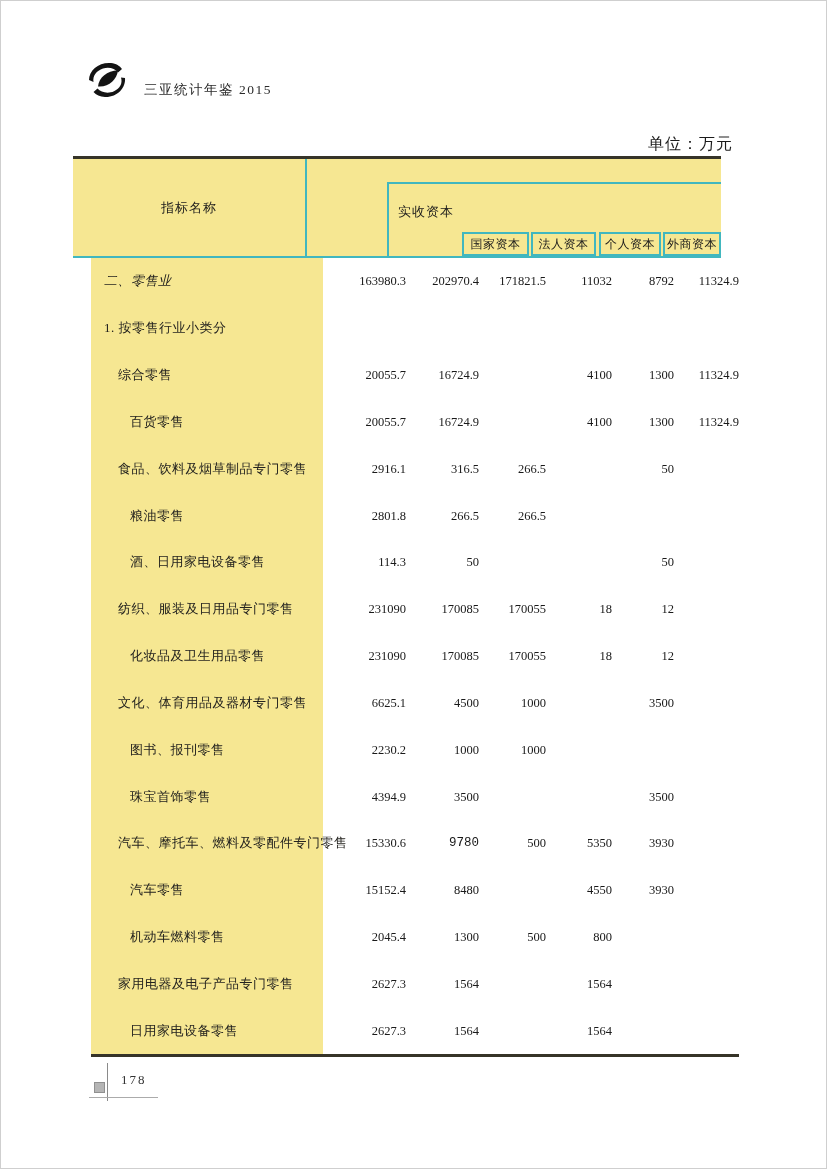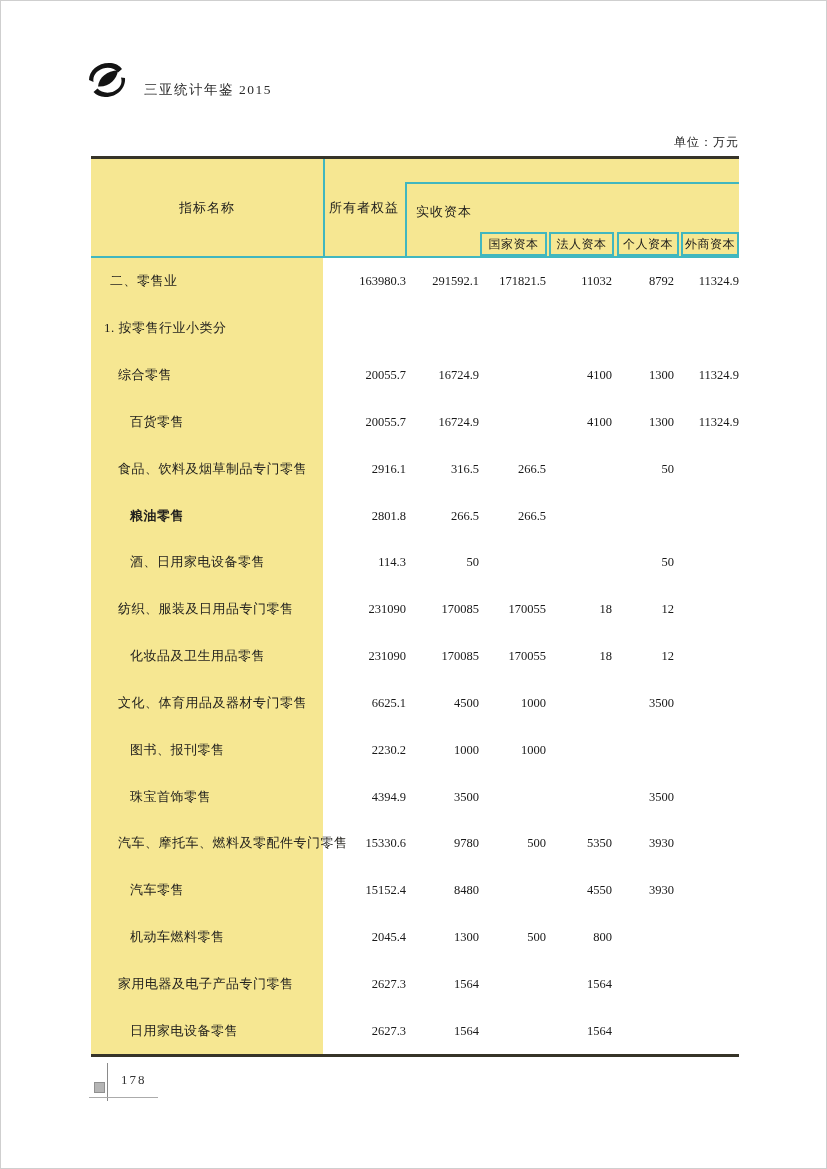--- a/index.html
+++ b/index.html
@@ -5,24 +5,24 @@
   html,body{margin:0;padding:0;background:#fff;}
   body{font-family:"Liberation Serif","DejaVu Serif",serif;color:#1d1c1a;}
   .page{position:relative;width:827px;height:1169px;background:#fff;
         box-sizing:border-box;border:1px solid #cfcfcf;overflow:hidden;}
 
   
   .logo{position:absolute;left:84px;top:57px;width:44px;height:46px;}
   .brand{position:absolute;left:143px;top:80px;font-size:13.5px;letter-spacing:1.5px;color:#2a2a2a;white-space:nowrap;}
   .doc-title{position:absolute;left:0;top:105px;width:100%;text-align:center;
              font-size:18px;font-weight:600;letter-spacing:1px;color:#151515;}
-  .unit{position:absolute;right:87px;top:133px;font-size:12px;color:#1b1b1b;letter-spacing:1px;}
-
-  
-  .thead{position:absolute;left:90px;top:155px;width:648px;height:102px;box-sizing:border-box;
+  .unit{position:absolute;right:93px;top:133px;font-size:16px;color:#1b1b1b;letter-spacing:1px;}
+
+  
+  .thead{position:absolute;left:72px;top:155px;width:648px;height:102px;box-sizing:border-box;
          background:var(--yellow,#f6e792);
          border-top:3px solid var(--dark,#363428);
          border-bottom:2px solid var(--cyan,#41b7bf);padding-left:16px;}
   .thead .cell{position:absolute;display:flex;align-items:center;justify-content:center;
                font-size:13px;color:#22211e;letter-spacing:1px;}
   .c-indicator{left:0;top:0;width:232px;height:100%;}
   .vline-1{position:absolute;left:232px;top:0;bottom:0;width:2px;background:var(--cyan,#41b7bf);}
   .c-equity{left:234px;top:0;width:78px;height:100%;}
   .paidin-box{position:absolute;left:314px;right:0;top:23px;bottom:0;box-sizing:border-box;
               border-top:2px solid var(--cyan,#41b7bf);border-left:2px solid var(--cyan,#41b7bf);}
@@ -62,36 +62,35 @@
       <path d="M40 20 C41 30 32 39.5 20 39 C15 38.8 11 37 8.5 34 L12.5 30.5 C16 34.5 23 36 29 33.2 C35 30.2 37.8 25.5 36 19.5 Z" fill="#141414"></path>
       <path d="M13 28.5 C13.8 19.5 22 12.5 33 12.2 C32 21.5 23.5 29.5 13 28.5 Z" fill="#141414"></path>
     </svg>
   </div>
   <div class="brand">三亚统计年鉴 2015</div>
   <div class="unit">单位：万元</div>
 
   <div class="thead">
     <div class="cell c-indicator">指标名称</div>
     <div class="vline-1"></div>
-    <div class="cell c-equity">所有者权益</div>
     <div class="paidin-box">
       <span class="paidin-label">实收资本</span>
     </div>
     <div class="subcell sub0">国家资本</div>
     <div class="subcell sub1">法人资本</div>
     <div class="subcell sub2">个人资本</div>
     <div class="subcell sub3">外商资本</div>
   </div>
 
   <div class="stub-col"></div>
   <div class="rows" id="rows">
       <div class="trow">
-        <span class="rlabel" style="left: 19px;">二、零售业</span>
+        <span class="rlabel" style="left: 13px; font-style: italic;">二、零售业</span>
         <span class="rval" style="right: 333px;">163980.3</span>
-        <span class="rval" style="right: 260px;">291592.1</span>
+        <span class="rval" style="right: 260px;">202970.4</span>
         <span class="rval" style="right: 193px;">171821.5</span>
         <span class="rval" style="right: 127px;">11032</span>
         <span class="rval" style="right: 65px;">8792</span>
         <span class="rval" style="right: 0px;">11324.9</span>
       </div>
       <div class="trow">
         <span class="rlabel" style="left: 13px;">1. 按零售行业小类分</span>
       </div>
       <div class="trow">
         <span class="rlabel" style="left: 27px;">综合零售</span>
@@ -110,21 +109,21 @@
         <span class="rval" style="right: 0px;">11324.9</span>
       </div>
       <div class="trow">
         <span class="rlabel" style="left: 27px;">食品、饮料及烟草制品专门零售</span>
         <span class="rval" style="right: 333px;">2916.1</span>
         <span class="rval" style="right: 260px;">316.5</span>
         <span class="rval" style="right: 193px;">266.5</span>
         <span class="rval" style="right: 65px;">50</span>
       </div>
       <div class="trow">
-        <span class="rlabel" style="left: 39px; font-weight: bold;">粮油零售</span>
+        <span class="rlabel" style="left: 39px;">粮油零售</span>
         <span class="rval" style="right: 333px;">2801.8</span>
         <span class="rval" style="right: 260px;">266.5</span>
         <span class="rval" style="right: 193px;">266.5</span>
       </div>
       <div class="trow">
         <span class="rlabel" style="left: 39px;">酒、日用家电设备零售</span>
         <span class="rval" style="right: 333px;">114.3</span>
         <span class="rval" style="right: 260px;">50</span>
         <span class="rval" style="right: 65px;">50</span>
       </div>
@@ -159,21 +158,21 @@
       </div>
       <div class="trow">
         <span class="rlabel" style="left: 39px;">珠宝首饰零售</span>
         <span class="rval" style="right: 333px; margin-left: 23px;">4394.9</span>
         <span class="rval" style="right: 260px;">3500</span>
         <span class="rval" style="right: 65px;">3500</span>
       </div>
       <div class="trow">
         <span class="rlabel" style="left: 27px;">汽车、摩托车、燃料及零配件专门零售</span>
         <span class="rval" style="right: 333px;">15330.6</span>
-        <span class="rval" style="right: 260px;">9780</span>
+        <span class="rval" style="right: 260px; font-family: Liberation Mono, monospace;">9780</span>
         <span class="rval" style="right: 193px;">500</span>
         <span class="rval" style="right: 127px;">5350</span>
         <span class="rval" style="right: 65px;">3930</span>
       </div>
       <div class="trow">
         <span class="rlabel" style="left: 39px;">汽车零售</span>
         <span class="rval" style="right: 333px;">15152.4</span>
         <span class="rval" style="right: 260px;">8480</span>
         <span class="rval" style="right: 127px; text-align: center;">4550</span>
         <span class="rval" style="right: 65px;">3930</span>

